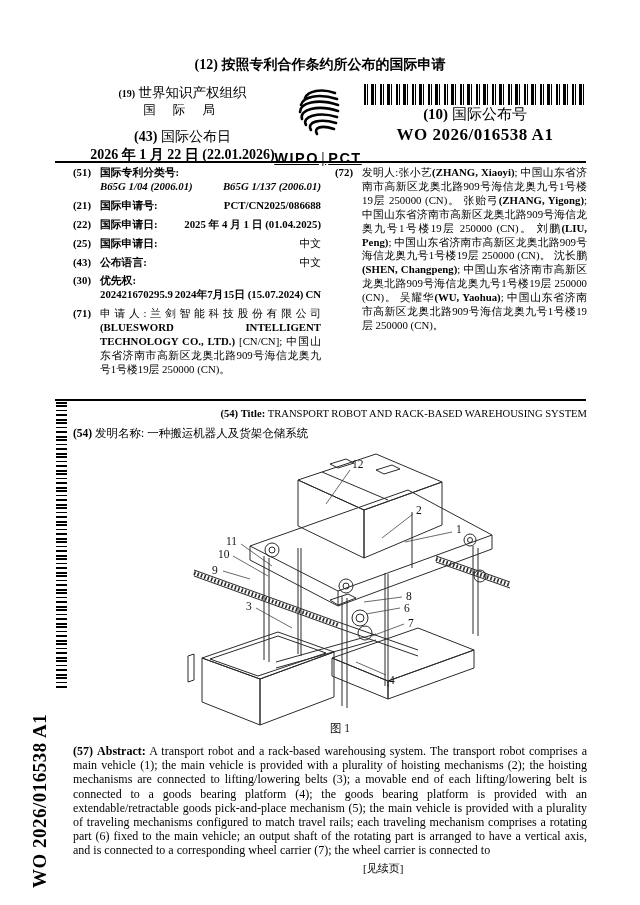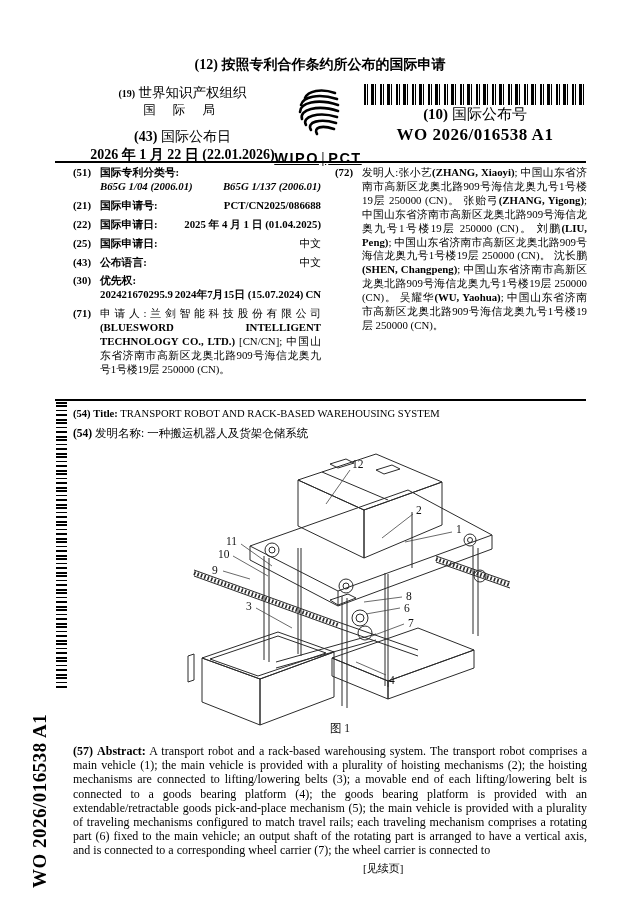--- a/index.html
+++ b/index.html
@@ -48,21 +48,21 @@
 
   
   .barcode-v{left:56px;top:402px;width:11px;height:288px;
     background:repeating-linear-gradient(180deg,#000 0 2px,#fff 2px 3px,#000 3px 5px,#fff 5px 8px,#000 8px 9px,#fff 9px 12px,#000 12px 14px,#fff 14px 17px);}
   .side-pubnum{left:29px;top:692px;height:196px;width:30px;
     writing-mode:vertical-rl;transform:rotate(180deg);white-space:nowrap;
     font-size:19px;font-weight:bold;letter-spacing:.5px;}
 
   
   .titleblock{top:408px;left:73px;width:514px;}
-  .title-en{font-size:10.6px;margin-bottom:7px;}
+  .title-en{font-size:10.6px;margin-bottom:7px;text-align:right;}
   .title-cn{font-size:11.5px;}
 
   
   .figure{top:448px;left:180px;width:335px;height:292px;}
   .figure svg{display:block;}
 
   
   .abstract{top:744px;left:73px;width:514px;font-size:12px;line-height:14.2px;text-align:justify;}
 
   .continued{top:861px;left:363px;width:224px;text-align:left;font-size:11px;}

